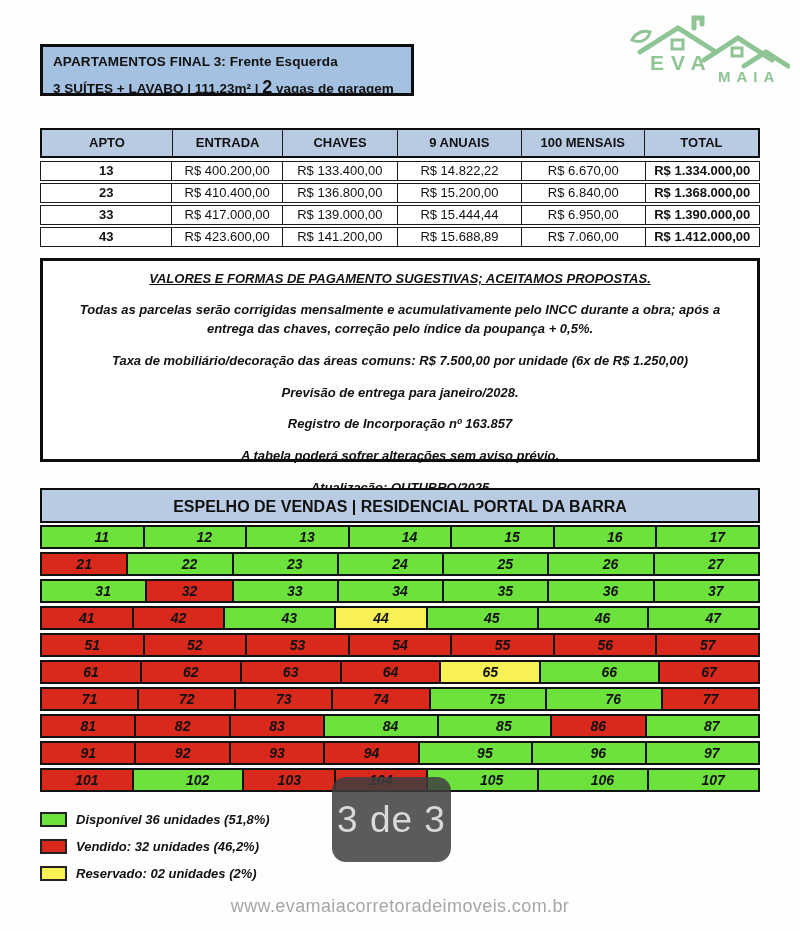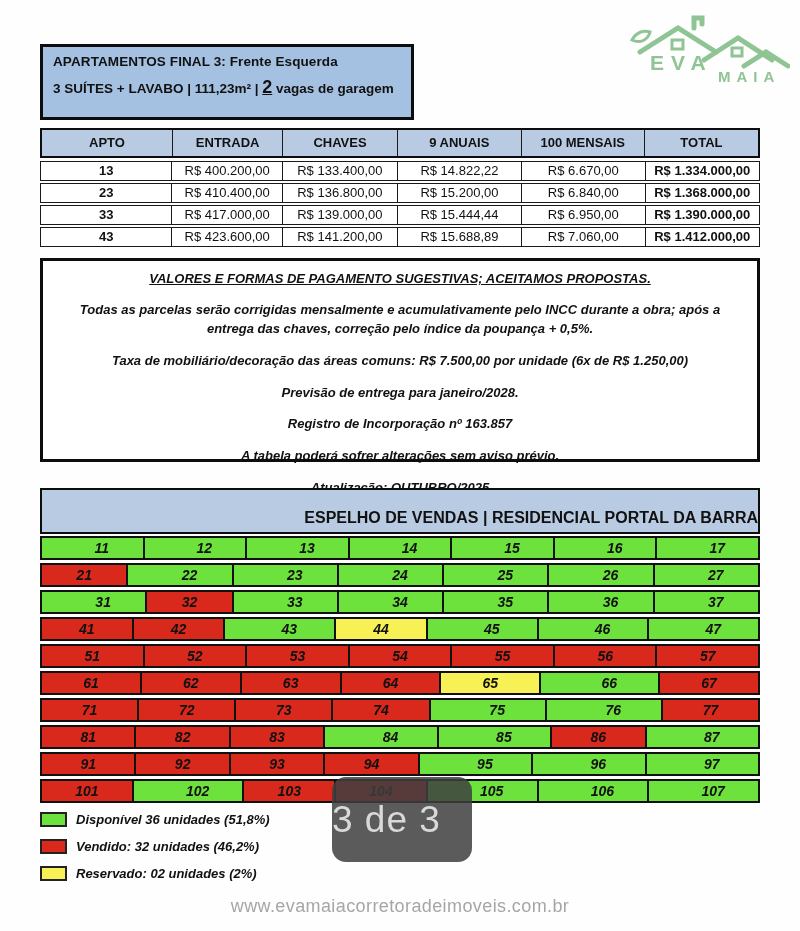--- a/index.html
+++ b/index.html
@@ -10,21 +10,21 @@
     --blue-head:#b9cbe3;
     --logo-green:#8fc494;
     --overlay-bg:rgba(62,62,64,0.85);
     --footer-gray:#a6a6a6;
   }
   *{box-sizing:border-box;}
   body{margin:0;background:#ffffff;font-family:"Liberation Sans",sans-serif;color:#111;}
   .page{position:relative;width:800px;height:931px;background:#fefefe;overflow:hidden;}
 
   
-  .header-box{position:absolute;left:40px;top:44px;width:374px;height:76px;
+  .header-box{position:absolute;left:40px;top:44px;width:374px;height:52px;
     background:var(--blue-box);border:3px solid #0d0d0d;padding:7px 10px 16px 10px;}
   .hb-line1{font-weight:bold;font-size:13.5px;letter-spacing:.1px;}
   .hb-line2{font-weight:bold;font-size:13.5px;margin-top:8px;}
   .hb-line2 .big-num{font-size:18px;text-decoration:underline;}
 
   
   .logo{position:absolute;left:626px;top:8px;width:164px;height:80px;}
 
   
   .price-table{position:absolute;left:40px;top:128px;width:720px;}
@@ -45,40 +45,40 @@
 
   
   .notes-box{position:absolute;left:40px;top:258px;width:720px;height:204px;
     border:3px solid #0d0d0d;text-align:center;font-style:italic;font-weight:bold;
     font-size:13px;padding-top:10px;background:#fff;}
   .notes-title{text-decoration:underline;margin:0 30px 15px;}
   .note-line{margin:0 26px 13px;line-height:1.45;}
 
   
   .espelho{position:absolute;left:40px;top:488px;width:720px;}
-  .esp-title{background:var(--blue-head);border:2.5px solid #0d0d0d;text-align:right;
-    font-weight:bold;font-size:16px;padding:19px 0 5px;}
+  .esp-title{background:var(--blue-head);border:2.5px solid #0d0d0d;text-align:center;
+    font-weight:bold;font-size:16px;padding:8px 0 5px;}
   .esp-grid{margin-top:2px;}
   .esp-row{display:flex;gap:2px;background:#111;border:2px solid #111;margin-bottom:3px;}
   .esp-cell{flex:1;height:20px;line-height:20px;text-align:center;font-weight:bold;
     font-style:italic;font-size:14px;color:#101010;}
   .st-a{background:var(--available);padding-left:19px;}
   .st-s{background:var(--sold);}
   .st-r{background:var(--reserved);}
 
   
   .legend{position:absolute;left:40px;top:806px;}
   .legend-item{display:flex;align-items:center;height:27px;}
   .swatch{width:27px;height:15px;border:2px solid #222;margin-right:9px;}
   .legend-label{font-weight:bold;font-style:italic;font-size:13px;}
 
   
-  .overlay{position:absolute;left:332px;top:777px;width:140px;height:85px;
+  .overlay{position:absolute;left:332px;top:777px;width:119px;height:85px;
     background:var(--overlay-bg);border-radius:14px;display:flex;align-items:center;
-    justify-content:flex-start;z-index:5;}
+    justify-content:center;z-index:5;}
   .overlay span{font-size:37px;color:#d9d9d9;letter-spacing:1px;}
 
   
   .footer{position:absolute;left:0;top:896px;width:100%;text-align:center;
     color:var(--footer-gray);font-size:18px;letter-spacing:.4px;}
 </style>
 </head>
 <body>
 
 <div class="page">

